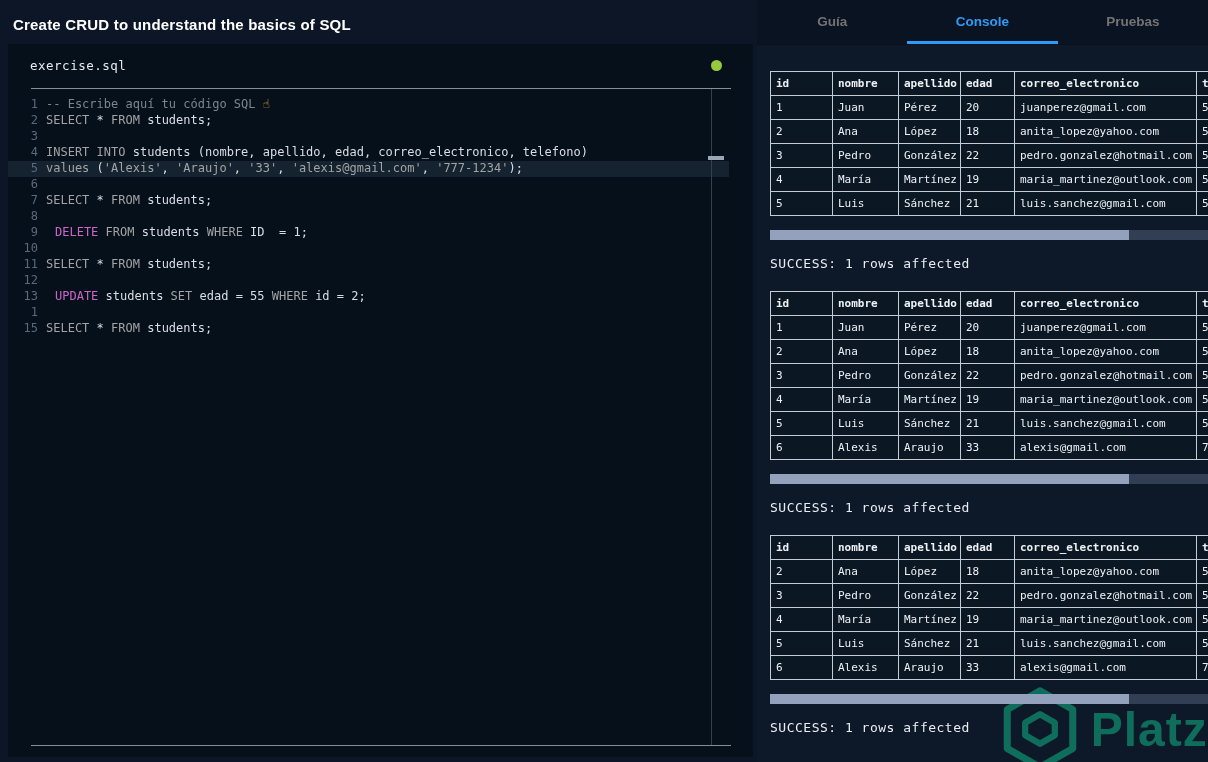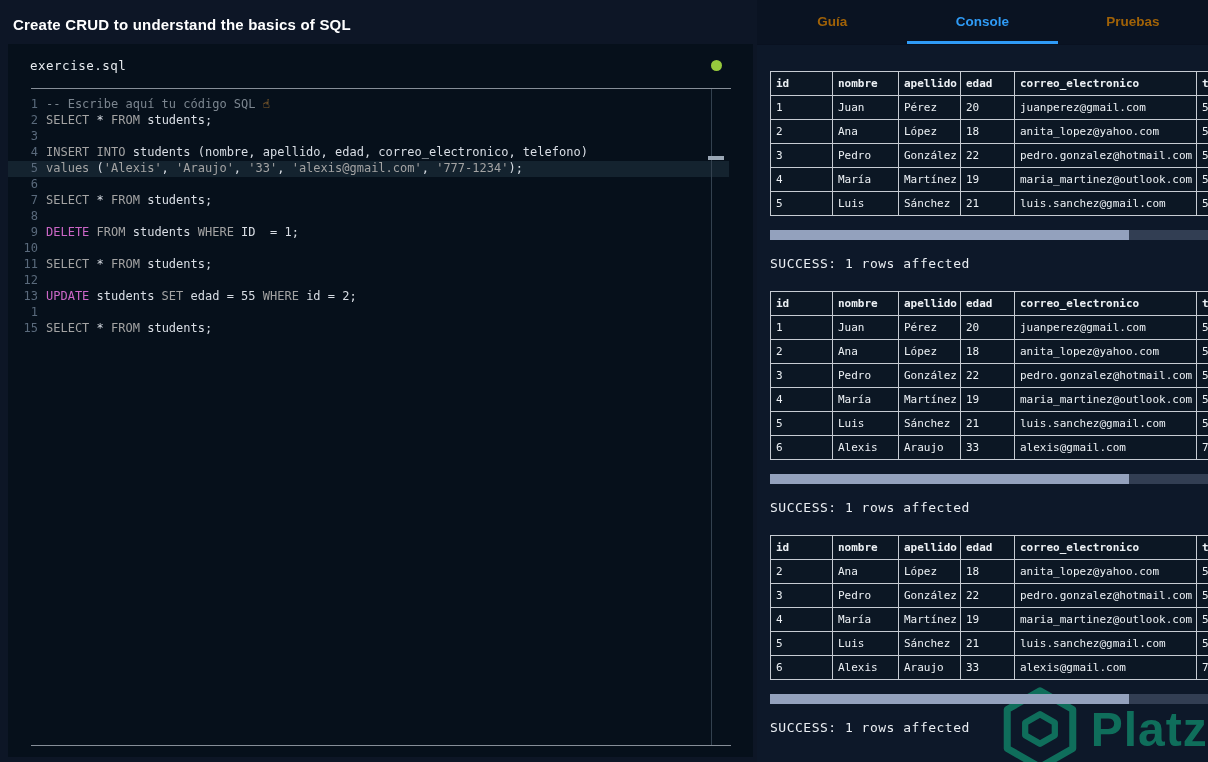--- a/index.html
+++ b/index.html
@@ -22,32 +22,32 @@
   .rule.top { top:44px; }
   .rule.bottom { bottom:11px; }
 
   .code-area { position:absolute; top:45px; left:0; right:0; bottom:12px; padding-top:8px; overflow:hidden; }
   .code-line { display:flex; height:16px; line-height:16px; font:12px "DejaVu Sans Mono", monospace; margin-right:24px; }
   .code-line.hl { background:#14232f; }
   .ln { width:30px; text-align:right; color:#5a6a7c; flex:none; }
   .code { margin-left:8px; white-space:pre; }
   .tok-com   { color:#7b858f; }
   .tok-kw    { color:#a3a3a3; }
-  .tok-kw2   { color:#cb66c6; }
+  .tok-kw2   { color:#cb66c6;margin-left:9px; }
   .tok-str   { color:#a3a3a3; }
   .tok-pln   { color:#d9dee5; }
   .tok-emoji { color:#f2a33c; }
 
   .v-rule  { position:absolute; left:703px; top:45px; bottom:12px; width:1px; background:#33414f; }
   .v-thumb { position:absolute; left:700px; top:112px; width:16px; height:4px; background:#9aa7b5; }
 
   
   .right-pane { width:451px; position:relative; background:#0d1829; overflow:hidden; }
   .tabbar { height:45px; display:flex; background:#0a1322; border-bottom:1px solid #091120; position:relative; z-index:2; }
-  .tab { flex:1; text-align:center; line-height:44px; font-size:13.5px; font-weight:700; color:#a16207; cursor:pointer; position:relative; }
+  .tab { flex:1; text-align:center; line-height:44px; font-size:13.5px; font-weight:700; color:#737373; cursor:pointer; position:relative; }
   .tab.active { color:var(--accent,#2f9bf6); }
   .tab.active::after { content:""; position:absolute; left:0; right:0; bottom:0; height:3px; background:var(--accent,#2f9bf6); }
 
   .console { position:relative; z-index:1; padding:26px 0 0 13px; }
   .tbl-wrap { width:456px; overflow:hidden; }
   table { border-collapse:collapse; table-layout:fixed; width:502px; font:11px "DejaVu Sans Mono", monospace; }
   th, td { border:1px solid #c7ccd3; height:24px; padding:0 5px; color:#edf1f5; background:#0c1724; text-align:left; overflow:hidden; white-space:nowrap; font-weight:normal; }
   th { font-weight:700; }
   .hscroll { width:438px; height:10px; background:#323e53; margin:14px 0 16px; }
   .hthumb { width:82%; height:100%; background:#93a1bd; }

